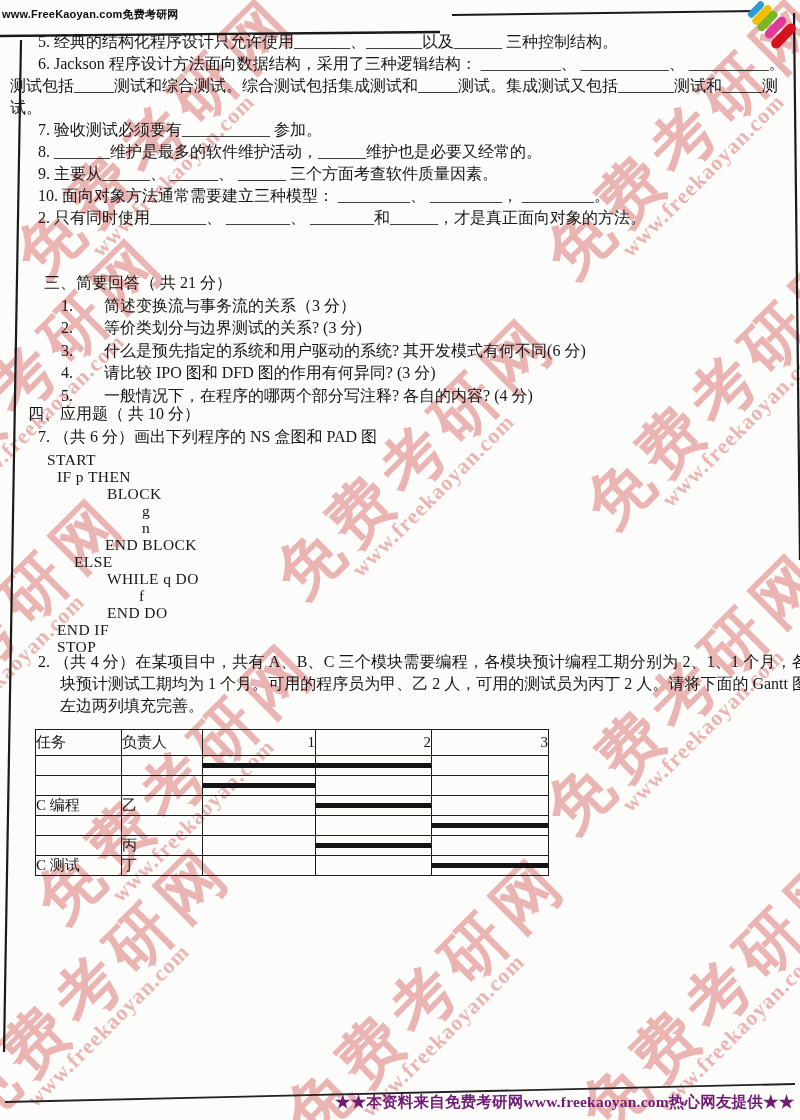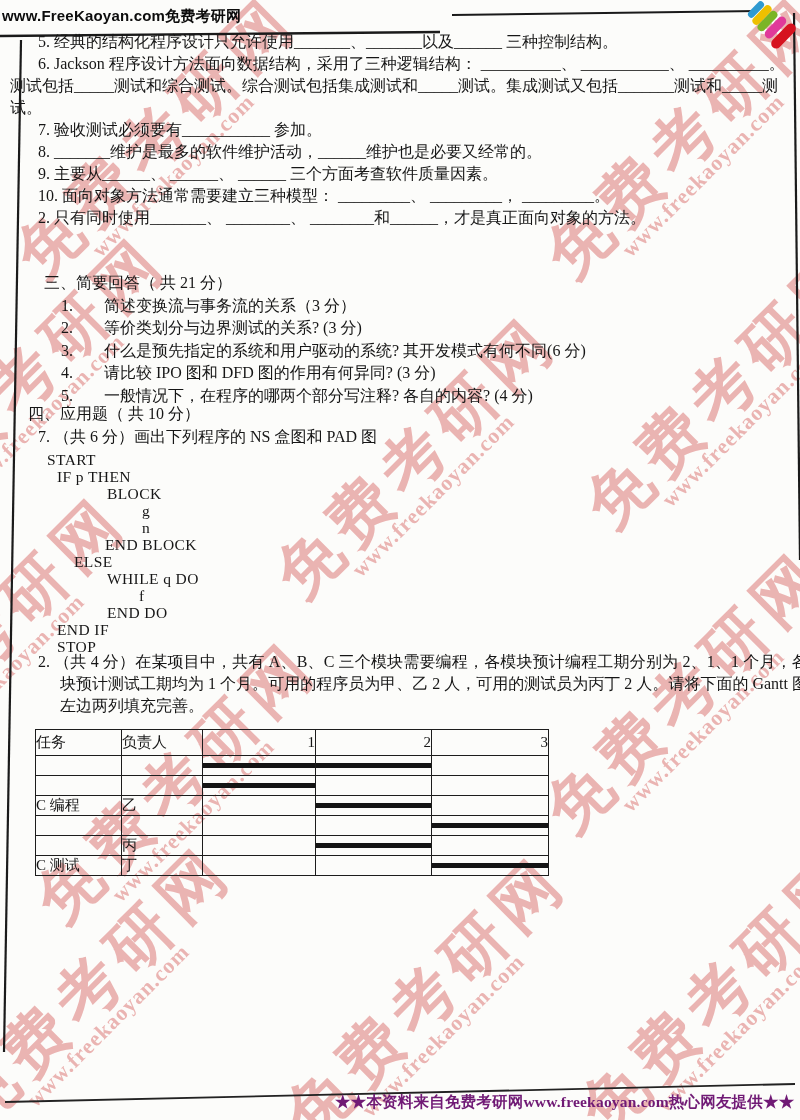--- a/index.html
+++ b/index.html
@@ -11,21 +11,21 @@
   
   .wm{position:absolute;z-index:1;transform:rotate(-45deg);white-space:nowrap;opacity:.55;}
   .wm-big{font-size:64px;font-weight:bold;letter-spacing:9px;line-height:1;}
   .wm-small{font-size:22px;font-weight:bold;letter-spacing:1px;margin:-4px 0 0 58px;line-height:1;}
   
   .borders{position:absolute;left:0;top:0;z-index:2;}
   
   .hdr-url{
     position:absolute;left:2px;top:7px;z-index:3;
     font-family:"Liberation Sans","DejaVu Sans",sans-serif;
-    font-weight:bold;font-size:15px;letter-spacing:.2px;color:#0c0c0c;
+    font-weight:bold;font-size:11px;letter-spacing:.2px;color:#0c0c0c;
   }
   .logo{position:absolute;left:0;top:0;width:800px;height:60px;z-index:3;}
   .stripe{position:absolute;transform:rotate(-46deg);border-radius:6px;}
   .st0{left:746px;top:6px;width:20px;height:7px;}
   .st1{left:750px;top:11px;width:24px;height:8px;}
   .st2{left:755px;top:17px;width:25px;height:8px;}
   .st3{left:762px;top:23px;width:27px;height:9px;}
   .st4{left:768px;top:31px;width:31px;height:10px;}
   
   .content{position:absolute;left:0;top:0;width:800px;height:1120px;z-index:3;font-size:16px;}

